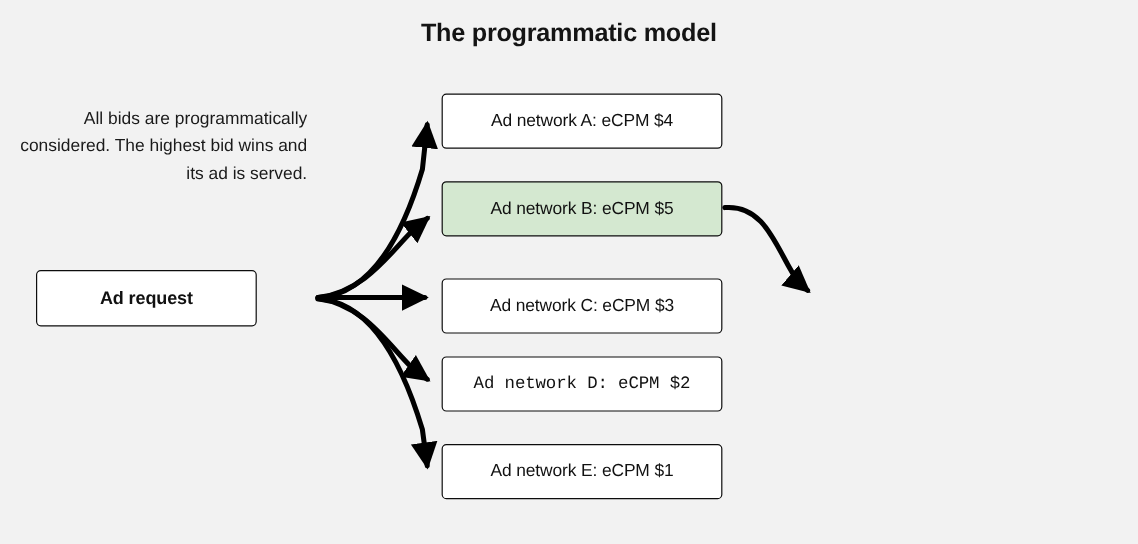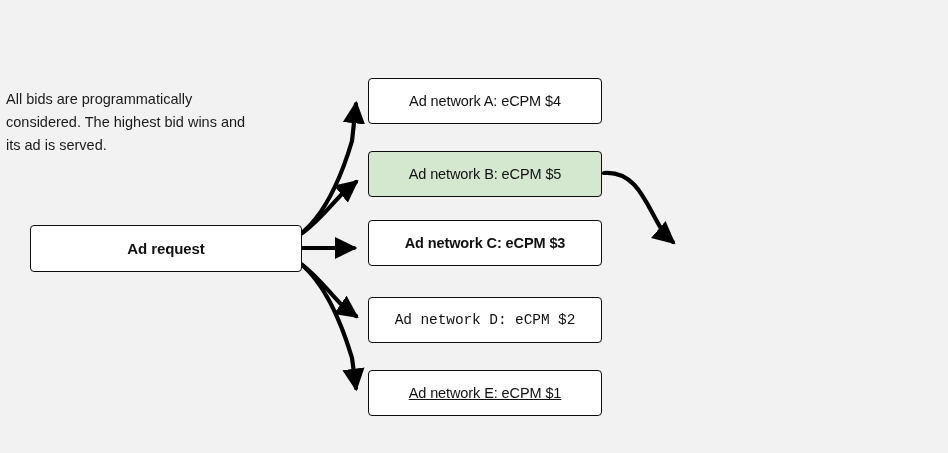--- a/index.html
+++ b/index.html
@@ -36,21 +36,21 @@
     font-size: 21px;
     font-weight: bold;
     color: #141414;
     letter-spacing: -0.2px;
   }
   .description {
     position: absolute;
     left: 6px;
     top: 88px;
     width: 250px;
-    text-align: left;
+    text-align: right;
     font-size: 14.5px;
     line-height: 23px;
     color: #1a1a1a;
   }
   .node {
     position: absolute;
     box-sizing: border-box;
     border: 1.7px solid #0d0d0d;
     border-radius: 4px;
     background: #ffffff;
@@ -64,45 +64,46 @@
   .node.bold {
     font-weight: bold;
     font-size: 15px;
   }
   .node.green {
     background: #d4e8d0;
   }
   #node-request {
     left: 30px;
     top: 225px;
-    width: 272px;
+    width: 184px;
     height: 47px;
   }
   #node-winning {
     left: 682px;
     top: 225px;
     width: 236px;
     height: 46px;
   }
   .network-node {
     left: 368px;
     width: 234px;
     height: 46px;
   }
   .row-0 { top: 78px; }
   .row-1 { top: 151px; text-align: center; }
-  .row-2 { top: 220px; font-weight: bold; }
+  .row-2 { top: 232px; }
   .row-3 { top: 297px; font-family: Liberation Mono, monospace; }
-  .row-4 { top: 370px; text-decoration: underline; }
+  .row-4 { top: 370px; }
 </style>
 </head>
 <body>
 
 <div id="canvas">
 
+  <div class="diagram-title">The programmatic model</div>
 
   <div class="description">All bids are programmatically considered. The highest bid wins and its ad is served.</div>
 
   <svg id="arrow-layer" viewBox="0 0 948 453" width="948" height="453">
     <defs>
       <marker id="arrowhead" markerWidth="6" markerHeight="6" refX="4.6" refY="3" orient="auto" markerUnits="strokeWidth">
         <path d="M0,0.35 L5.4,3 L0,5.65 Z" fill="#000000"></path>
       </marker>
     </defs>
 

